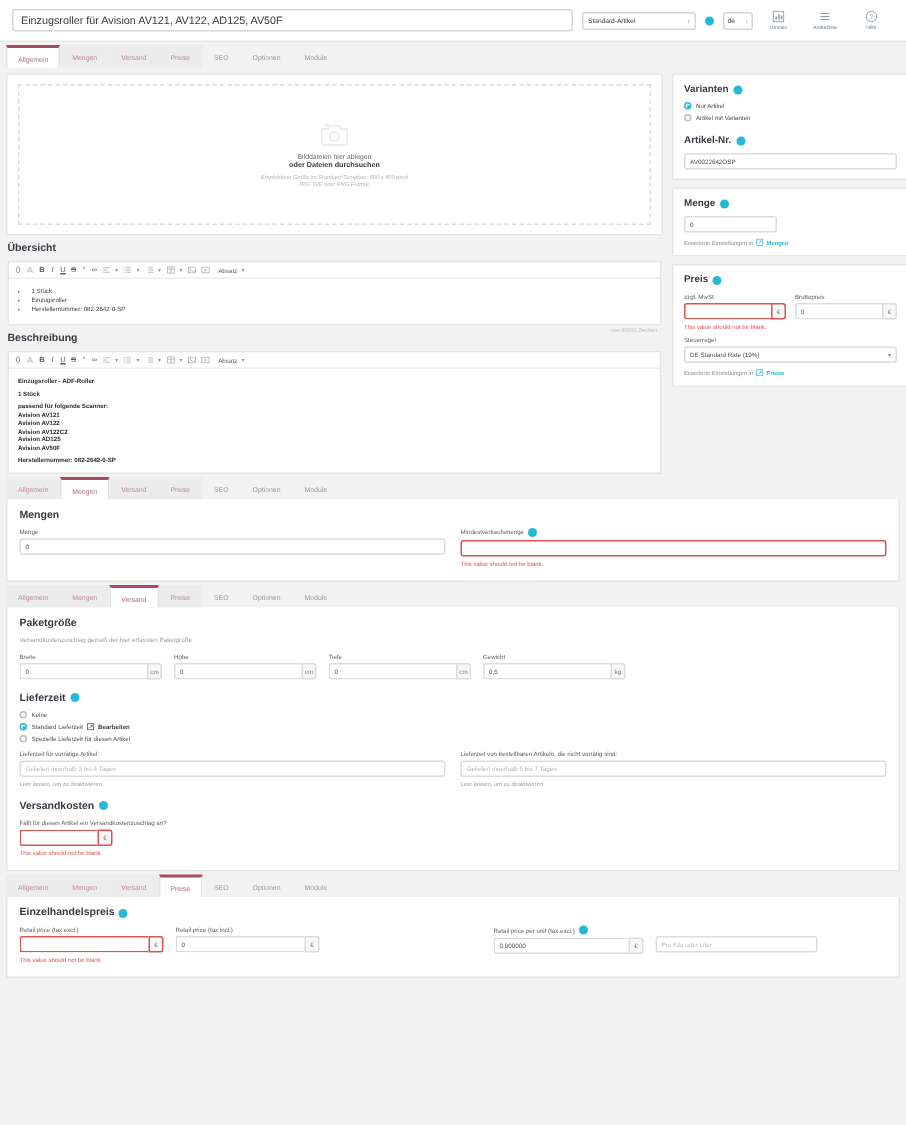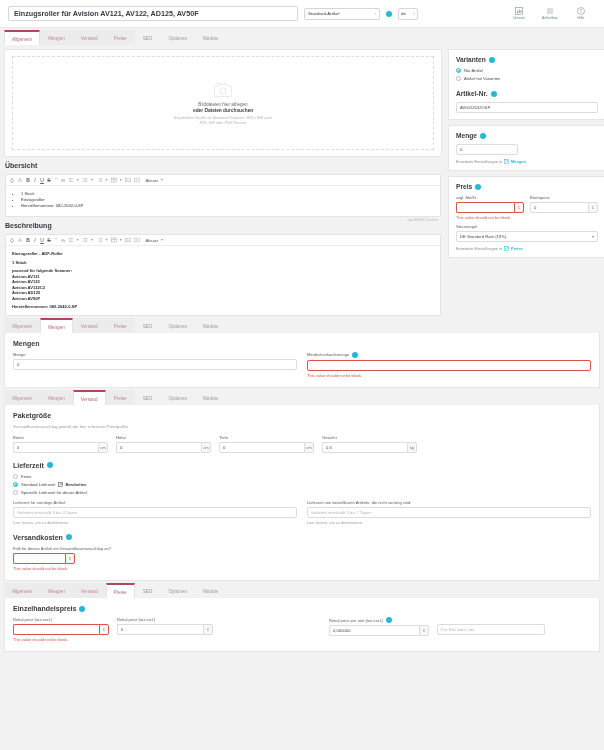--- a/index.html
+++ b/index.html
@@ -19,34 +19,33 @@
     background: #fff;
     height: 28px;
     display: flex;
     align-items: center;
     padding: 0 8px;
     gap: 6px;
     border-bottom: 1px solid #e8e8e8;
   }
   .title-input {
     flex: 0 0 auto;
-    width: 290px;
+    width: 374px;
     height: 15px;
     border: 1px solid #d6d6d6;
     border-radius: 2px;
     background: #fff;
     font-size: 7.2px;
     color: #363a41;
     padding: 0 5px;
     line-height: 13px;
     display: flex;
     align-items: center;
     white-space: nowrap;
     overflow: hidden;
-    font-weight: bold;
   }
   .type-select {
     width: 76px; height: 12px;
     border: 1px solid #d6d6d6;
     border-radius: 2px;
     background: #fff;
     font-size: 4.4px;
     display: flex; align-items: center;
     padding: 0 3px;
     justify-content: space-between;

